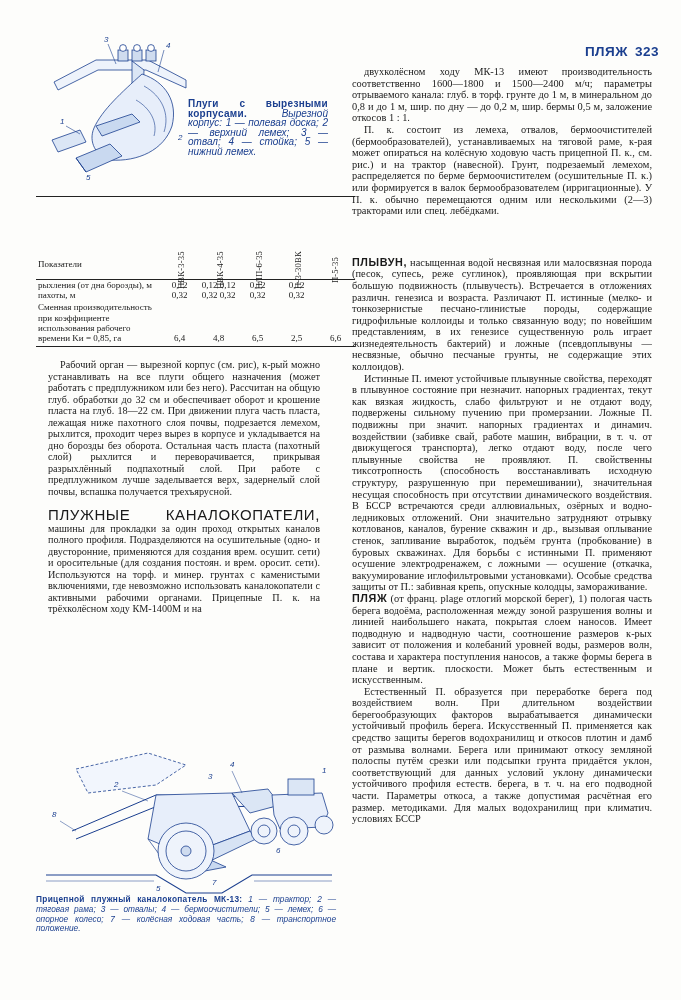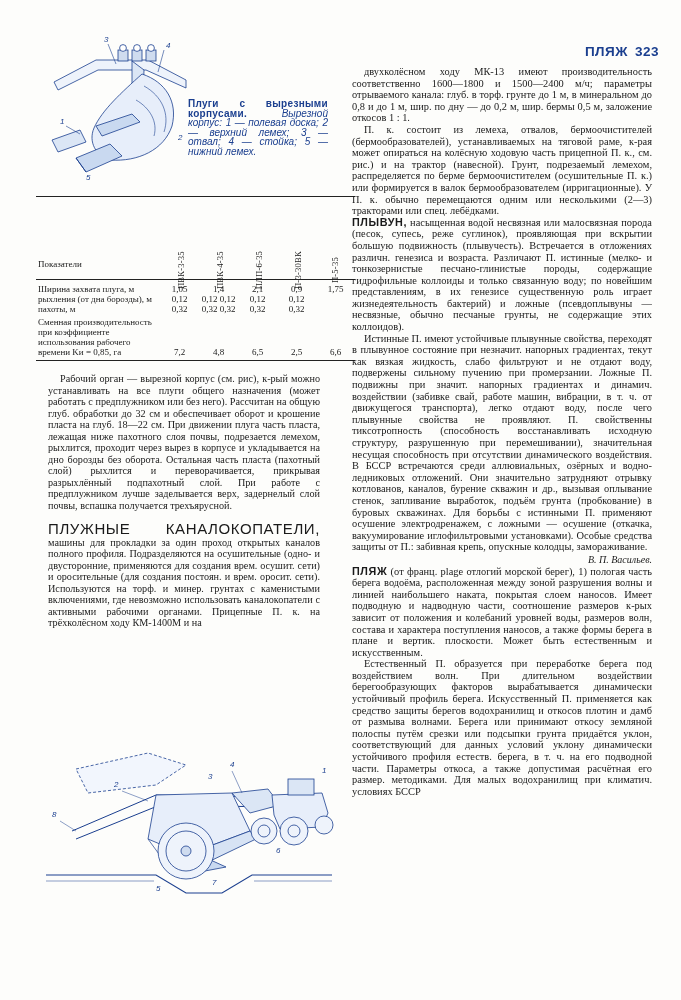--- a/index.html
+++ b/index.html
@@ -243,46 +243,38 @@
         </tr>
         <tr>
           <td class="lbl-col row-lbl thin-bot" style="height:4px;"></td>
           <td class="num-col thin-bot"></td>
           <td class="num-col thin-bot"></td>
           <td class="num-col thin-bot"></td>
           <td class="num-col thin-bot"></td>
           <td class="num-col thin-bot"></td>
         </tr>
         <tr>
-          <td class="lbl-col row-lbl" style="padding-top:4px;"><span>Ширина захвата плуга, м</span></td>
-          <td class="num-col" style="padding-top:4px;"><span>1,05</span></td>
-          <td class="num-col" style="padding-top:4px;"><span>1,4</span></td>
-          <td class="num-col" style="padding-top:4px;"><span>2,1</span></td>
-          <td class="num-col" style="padding-top:4px;"><span>0,9</span></td>
-          <td class="num-col" style="padding-top:4px;"><span>1,75</span></td>
-        </tr>
-        <tr>
           <td class="lbl-col row-lbl ind"><span>рыхления (от дна борозды), м</span></td>
           <td class="num-col"><span>0,12</span></td>
           <td class="num-col"><span>0,12 0,12</span></td>
           <td class="num-col"><span>0,12</span></td>
           <td class="num-col"><span>0,12</span></td>
           <td class="num-col"></td>
         </tr>
         <tr>
           <td class="lbl-col row-lbl ind"><span>пахоты, м</span></td>
           <td class="num-col"><span>0,32</span></td>
           <td class="num-col"><span>0,32 0,32</span></td>
           <td class="num-col"><span>0,32</span></td>
           <td class="num-col"><span>0,32</span></td>
           <td class="num-col"></td>
         </tr>
         <tr>
           <td class="lbl-col row-lbl" style="padding-top:2px;"><span>Сменная производительность при коэффициенте использования рабочего времени Kи = 0,85, га</span></td>
-          <td class="num-col" style="vertical-align:bottom;"><span>7,2</span></td>
+          <td class="num-col" style="vertical-align:bottom;"><span>6,4</span></td>
           <td class="num-col" style="vertical-align:bottom;"><span>4,8</span></td>
           <td class="num-col" style="vertical-align:bottom;"><span>6,5</span></td>
           <td class="num-col" style="vertical-align:bottom;"><span>2,5</span></td>
           <td class="num-col" style="vertical-align:bottom;"><span>6,6</span></td>
         </tr>
         <tr>
           <td class="lbl-col rule-bot" style="height:3px;"></td>
           <td class="num-col rule-bot"></td>
           <td class="num-col rule-bot"></td>
           <td class="num-col rule-bot"></td>
@@ -345,30 +337,33 @@
         <text x="78" y="52">2</text>
         <text x="194" y="32">4</text>
         <text x="286" y="38">1</text>
         <text x="172" y="44">3</text>
         <text x="240" y="118">6</text>
         <text x="120" y="156">5</text>
         <text x="176" y="150">7</text>
       </g>
     </svg>
   </div>
+  <div class="fig2-caption">
+    <b>Прицепной плужный каналокопатель МК-13:</b>
+    <i>1 — трактор; 2 — тяговая рама; 3 — отвалы; 4 — бермоочистители; 5 — лемех; 6 — опорное колесо; 7 — колёсная ходовая часть; 8 — транспортное положение.</i>
+  </div>
 
   <div class="col-right rtext">
     <p>двухколёсном ходу МК-13 имеют производительность соответственно 1600—1800 и 1500—2400 м/ч; параметры отрываемого канала: глуб. в торф. грунте до 1 м, в минеральном до 0,8 и до 1 м, шир. по дну — до 0,2 м, шир. бермы 0,5 м, заложение откосов 1 : 1.</p>
     <p>П. к. состоит из лемеха, отвалов, бермоочистителей (бермообразователей), устанавливаемых на тяговой раме, к-рая может опираться на колёсную ходовую часть прицепной П. к., см. рис.) и на трактор (навесной). Грунт, подрезаемый лемехом, распределяется по берме бермоочистителем (осушительные П. к.) или формируется в валок бермообразователем (ирригационные). У П. к. обычно перемещаются одним или несколькими (2—3) тракторами или спец. лебёдками.</p>
-    <p class="sp" style="text-indent:0;">
+    <p class="sp" style="text-indent:0;margin-top:40px;">
       <span class="term-r">ПЛЫВУН,</span>
       <span>насыщенная водой несвязная или малосвязная порода (песок, супесь, реже суглинок), проявляющая при вскрытии большую подвижность (плывучесть). Встречается в отложениях различн. генезиса и возраста. Различают П. истинные (мелко- и тонкозернистые песчано-глинистые породы, содержащие гидрофильные коллоиды и только связанную воду; по новейшим представлениям, в их генезисе существенную роль играет жизнедеятельность бактерий) и ложные (псевдоплывуны — несвязные, обычно песчаные грунты, не содержащие этих коллоидов).</span>
     </p>
     <p>Истинные П. имеют устойчивые плывунные свойства, переходят в плывунное состояние при незначит. напорных градиентах, текут как вязкая жидкость, слабо фильтруют и не отдают воду, подвержены сильному пучению при промерзании. Ложные П. подвижны при значит. напорных градиентах и динамич. воздействии (забивке свай, работе машин, вибрации, в т. ч. от движущегося транспорта), легко отдают воду, после чего плывунные свойства не проявляют. П. свойственны тиксотропность (способность восстанавливать исходную структуру, разрушенную при перемешивании), значительная несущая способность при отсутствии динамического воздействия. В БССР встречаются среди аллювиальных, озёрных и водно-ледниковых отложений. Они значительно затрудняют отрывку котлованов, каналов, бурение скважин и др., вызывая оплывание стенок, запливание выработок, подъём грунта (пробкование) в буровых скважинах. Для борьбы с истинными П. применяют осушение электродренажем, с ложными — осушение (откачка, вакуумирование иглофильтровыми установками). Особые средства защиты от П.: забивная крепь, опускные колодцы, замораживание.</p>
-    <div class="sig">В. П. Васильев.</div>
     <p class="sp" style="text-indent:0;">
       <span class="term-r">ПЛЯЖ</span>
       <span>(от франц. plage отлогий морской берег), 1) пологая часть берега водоёма, расположенная между зоной разрушения волны и линией наибольшего наката, покрытая слоем наносов. Имеет подводную и надводную части, соотношение размеров к-рых зависит от положения и колебаний уровней воды, размеров волн, состава и характера поступления наносов, а также формы берега в плане и вертик. плоскости. Может быть естественным и искусственным.</span>
     </p>
     <p>Естественный П. образуется при переработке берега под воздействием волн. При длительном воздействии берегообразующих факторов вырабатывается динамически устойчивый профиль берега. Искусственный П. применяется как средство защиты берегов водохранилищ и откосов плотин и дамб от размыва волнами. Берега или принимают откосу земляной полоспы путём срезки или подсыпки грунта придаётся уклон, соответствующий для данных условий уклону динамически устойчивого профиля естеств. берега, в т. ч. на его подводной части. Параметры откоса, а также допустимая расчётная его размер. методиками. Для малых водохранилищ при климатич. условиях БССР</p>
   </div>
 
 </div>
 
 </body></html>

